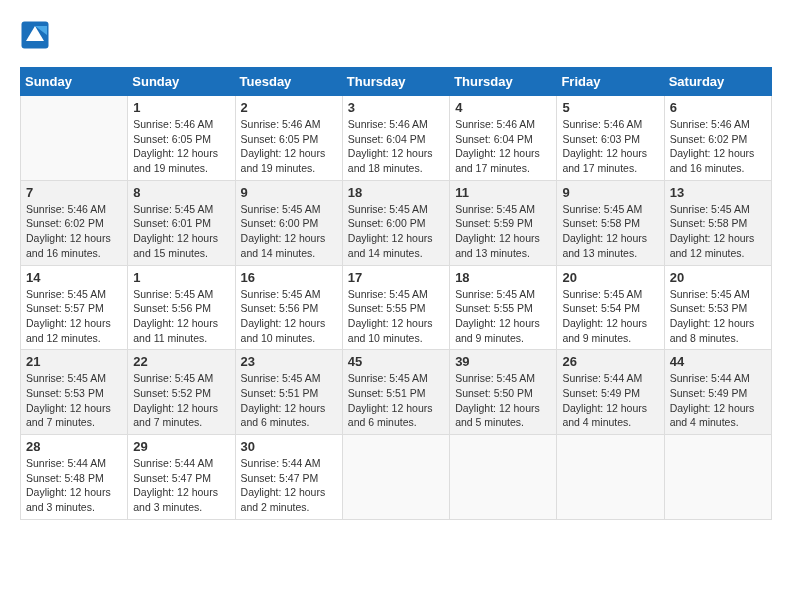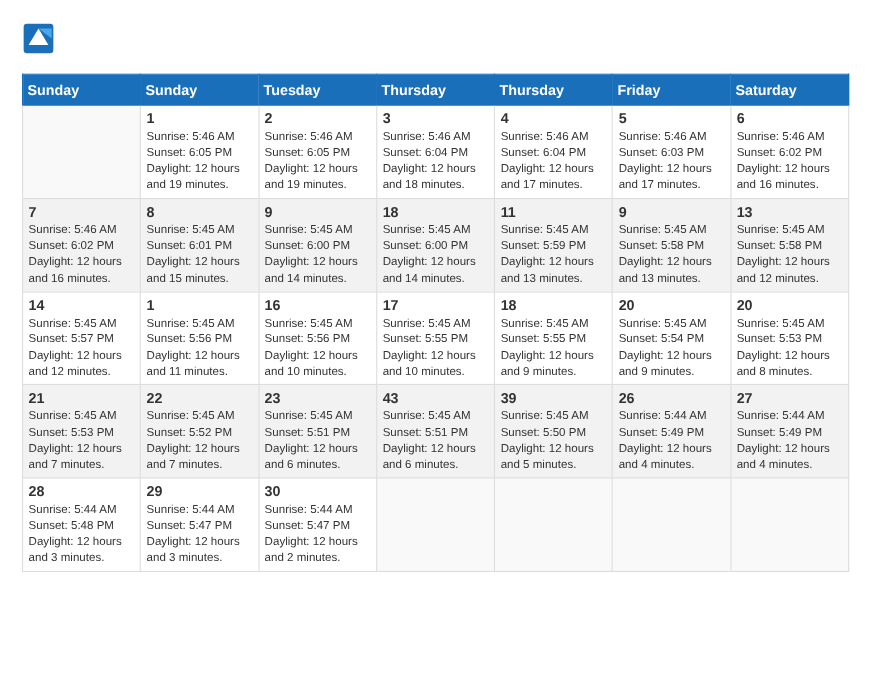--- a/index.html
+++ b/index.html
@@ -286,42 +286,42 @@
 and 7 minutes.</div>
         </td>
         <td>
           <span class="day-number">23</span>
           <div class="day-info" style="white-space: pre-line;">Sunrise: 5:45 AM
 Sunset: 5:51 PM
 Daylight: 12 hours
 and 6 minutes.</div>
         </td>
         <td>
-          <span class="day-number">43</span>
+          <span class="day-number">45</span>
           <div class="day-info" style="white-space: pre-line;">Sunrise: 5:45 AM
 Sunset: 5:51 PM
 Daylight: 12 hours
 and 6 minutes.</div>
         </td>
         <td>
           <span class="day-number">39</span>
           <div class="day-info" style="white-space: pre-line;">Sunrise: 5:45 AM
 Sunset: 5:50 PM
 Daylight: 12 hours
 and 5 minutes.</div>
         </td>
         <td>
           <span class="day-number">26</span>
           <div class="day-info" style="white-space: pre-line;">Sunrise: 5:44 AM
 Sunset: 5:49 PM
 Daylight: 12 hours
 and 4 minutes.</div>
         </td>
         <td>
-          <span class="day-number">27</span>
+          <span class="day-number">44</span>
           <div class="day-info" style="white-space: pre-line;">Sunrise: 5:44 AM
 Sunset: 5:49 PM
 Daylight: 12 hours
 and 4 minutes.</div>
         </td>
       </tr>
       <tr>
         <td>
           <span class="day-number">28</span>
           <div class="day-info" style="white-space: pre-line;">Sunrise: 5:44 AM

